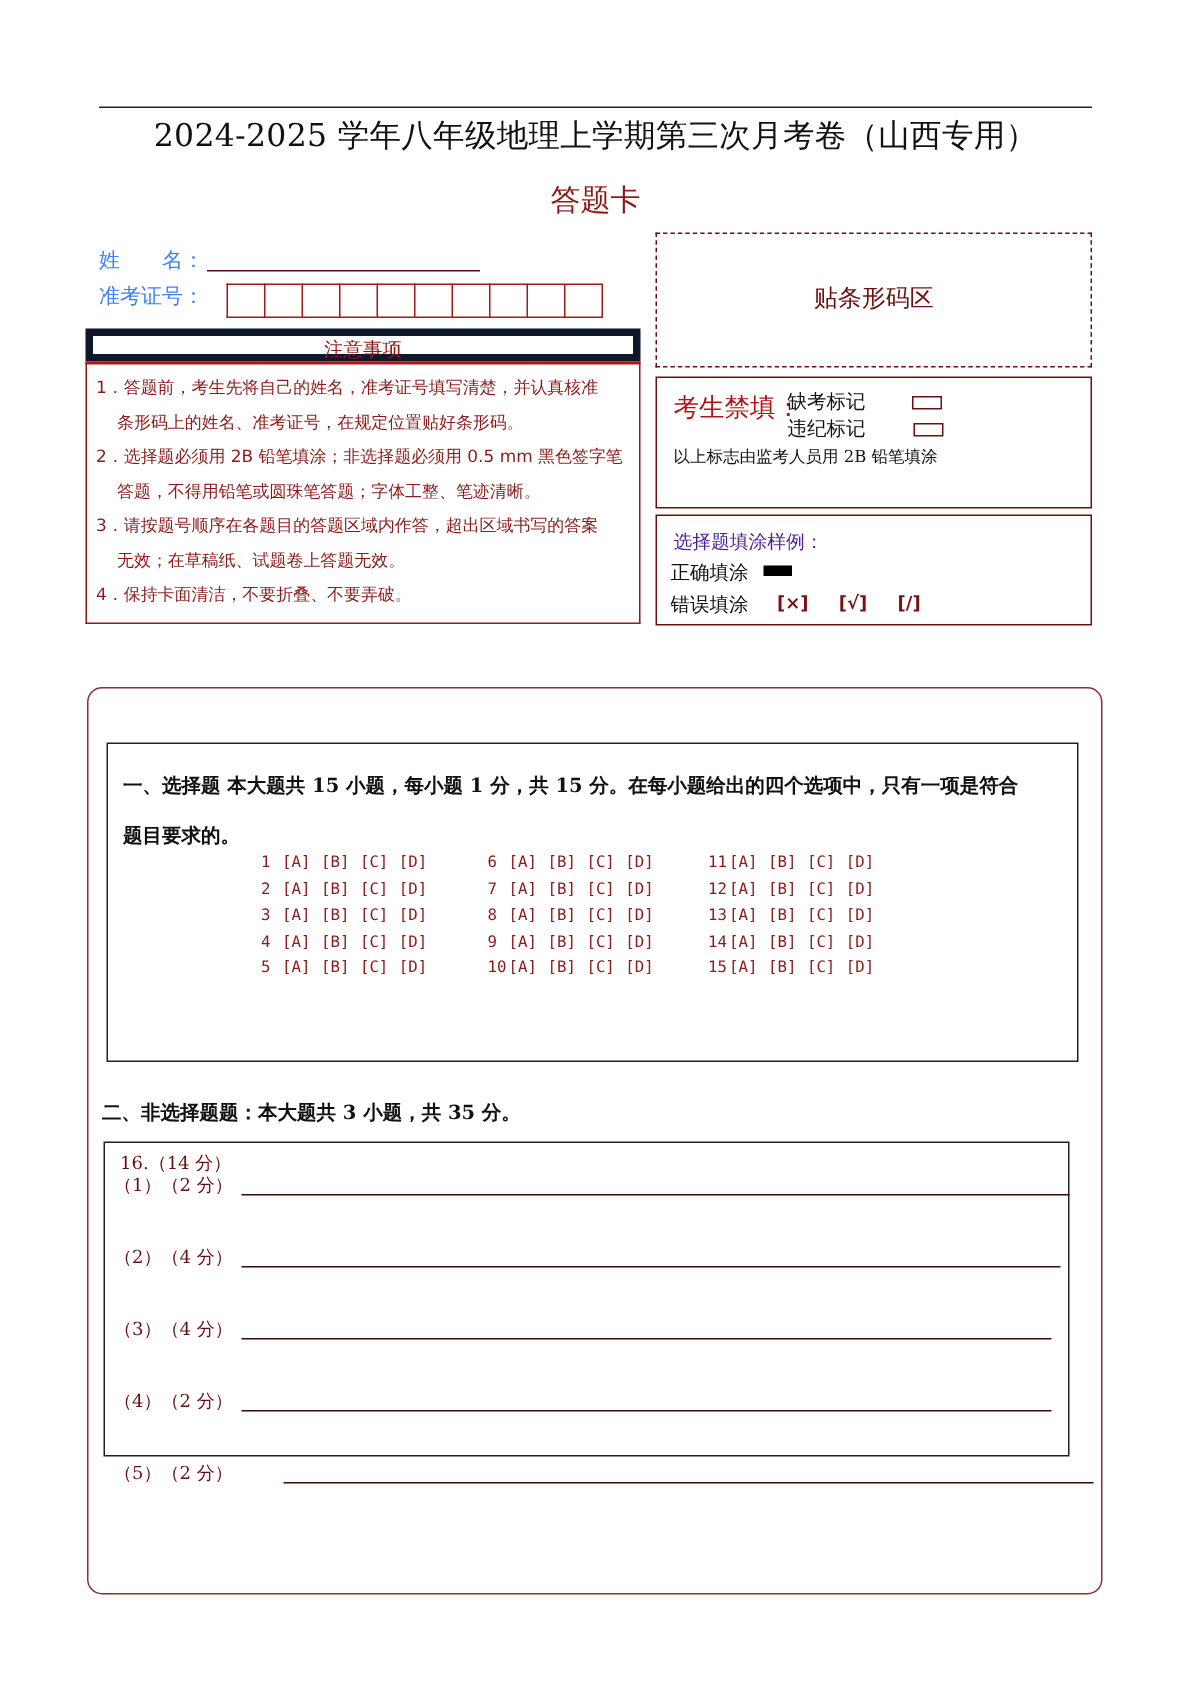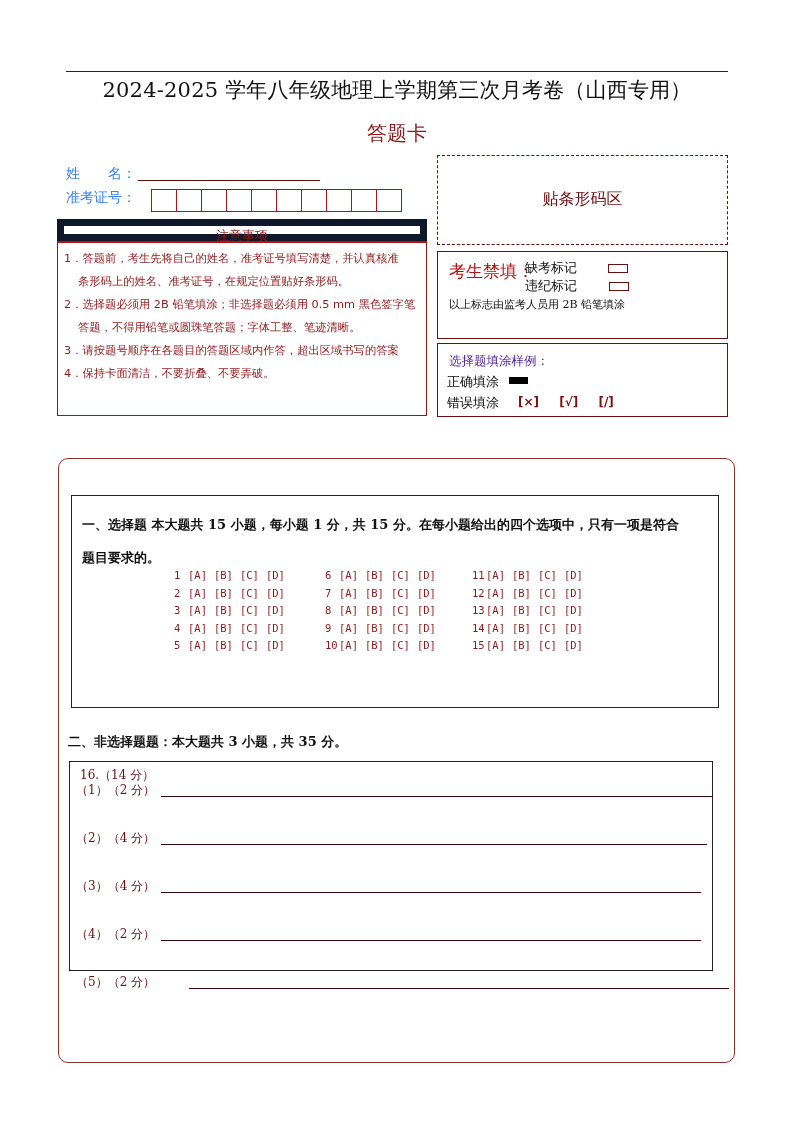--- a/index.html
+++ b/index.html
@@ -12,23 +12,23 @@
   #subtitle { left: 0; top: 120px; width: 794px; text-align: center; font-size: 20px; color: #8b1a1a; font-family: "DejaVu Sans", sans-serif; }
 
   .field-label { font-size: 14px; font-family: "DejaVu Sans", sans-serif; color: #3b82f6; }
   #name-label { left: 66px; top: 165px; }
   #name-line { left: 138px; top: 180px; width: 182px; height: 0; border-top: 1px solid #5a0f0f; }
   #id-label { left: 66px; top: 189px; }
   #id-boxes { left: 151px; top: 189px; display: flex; }
   .id-box { width: 25px; height: 23px; border: 1px solid #a01818; border-right: none; box-sizing: border-box; }
   .id-box:last-child { border-right: 1px solid #a01818; width: 26px; }
 
-  #notice-header { left: 57px; top: 219px; width: 370px; height: 22px; border: 7px solid #0f172a;
+  #notice-header { left: 57px; top: 219px; width: 370px; height: 22px; border: 5px solid #0f172a;
                    box-sizing: border-box; text-align: center; font-size: 13px; line-height: 20px;
-                   color: #8b1a1a; font-family: Liberation Sans, sans-serif; }
+                   color: #8b1a1a; font-family: Liberation Mono, monospace; }
   #notice-box { left: 57px; top: 241px; width: 370px; height: 175px; border: 1px solid #8b1a1a; border-top: 2px solid #b01515;
                 box-sizing: border-box; padding: 4px 6px 1px 6px; font-family: "DejaVu Sans", sans-serif;
                 font-size: 11.3px; color: #8b1a1a; }
   .notice-item { line-height: 23px; }
   .notice-item .num { color: #8b1a1a; }
   .notice-cont { padding-left: 14px; }
 
   #barcode-zone { left: 437px; top: 155px; width: 291px; height: 90px; border: 1px dashed #6a1010; box-sizing: border-box;
                   text-align: center; line-height: 86px; font-size: 16px; color: #6a1010; font-family: "DejaVu Sans", sans-serif; }
   #forbid-box { left: 437px; top: 251px; width: 291px; height: 88px; border: 1px solid #6a1010; box-sizing: border-box;
@@ -87,20 +87,21 @@
     <div class="id-box"></div>
   </div>
 
 <div class="abs" id="notice-header">注意事项</div>
 <div class="abs" id="notice-box">
     <div class="notice-item"><span class="num">1．</span><span>答题前，考生先将自己的姓名，准考证号填写清楚，并认真核准</span></div>
     <div class="notice-item notice-cont">条形码上的姓名、准考证号，在规定位置贴好条形码。</div>
     <div class="notice-item"><span class="num">2．</span><span>选择题必须用 2B 铅笔填涂；非选择题必须用 0.5 mm 黑色签字笔</span></div>
     <div class="notice-item notice-cont">答题，不得用铅笔或圆珠笔答题；字体工整、笔迹清晰。</div>
     <div class="notice-item"><span class="num">3．</span><span>请按题号顺序在各题目的答题区域内作答，超出区域书写的答案</span></div>
+    <div class="notice-item notice-cont">无效；在草稿纸、试题卷上答题无效。</div>
     <div class="notice-item"><span class="num">4．</span><span>保持卡面清洁，不要折叠、不要弄破。</span></div>
   </div>
 
 <div class="abs" id="barcode-zone">贴条形码区</div>
 
 <div class="abs" id="forbid-box">
   <div class="abs" id="forbid-title">考生禁填：</div>
   <div class="abs" id="absent-label">缺考标记</div>
   <div class="abs" id="absent-mark"></div>
   <div class="abs" id="violate-label">违纪标记</div>

